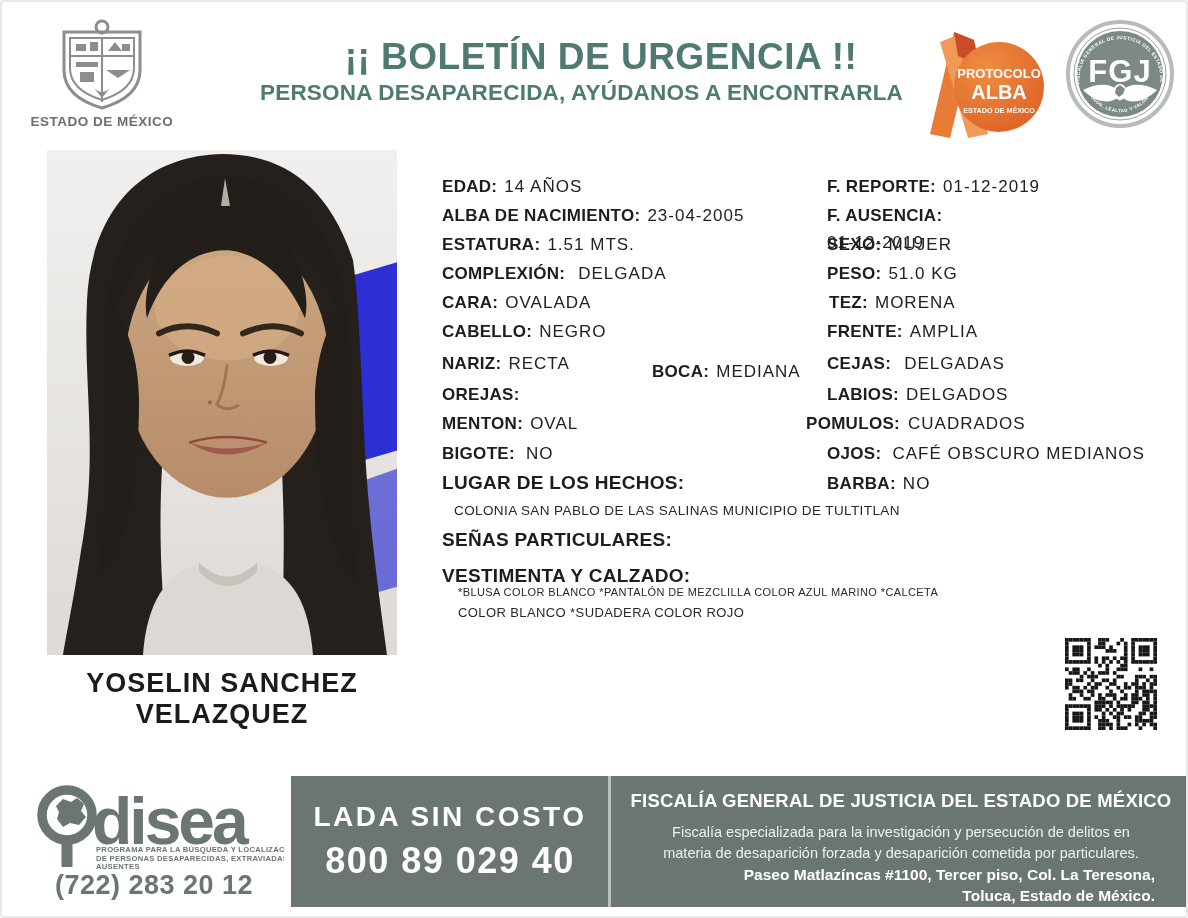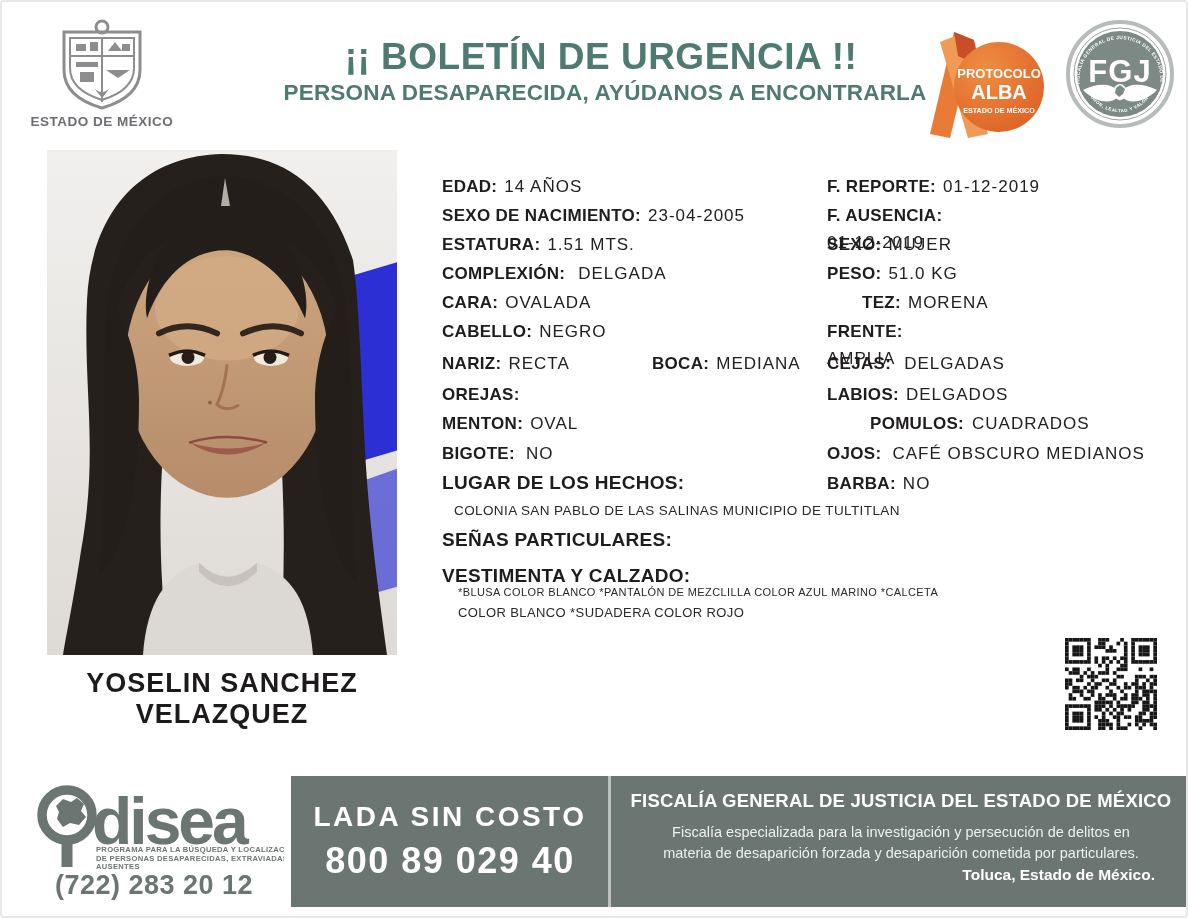--- a/index.html
+++ b/index.html
@@ -5,21 +5,21 @@
   html,body{margin:0;padding:0;background:#fff;}
   .page{
     position:relative;width:1188px;height:918px;background:#ffffff;
     font-family:"Liberation Sans", sans-serif;color:#1f1c1d;
     border:2px solid #e8e8e8;border-radius:4px;box-sizing:border-box;overflow:hidden;
   }
   .abs{position:absolute;}
   
   .estado-label{left:14px;top:112px;width:172px;text-align:center;font-weight:800;font-size:13.5px;letter-spacing:.5px;color:#6d6e71;}
   .title{left:246px;top:34px;width:706px;text-align:center;font-size:37px;font-weight:800;color:#4e7a71;letter-spacing:.5px;white-space:nowrap;}
-  .subtitle{left:250px;top:78px;width:706px;text-align:center;font-size:22.5px;font-weight:800;color:#4e7a71;letter-spacing:.2px;white-space:nowrap;}
+  .subtitle{left:258px;top:78px;width:706px;font-size:22.5px;font-weight:800;color:#4e7a71;letter-spacing:.2px;white-space:nowrap;}
   
   .frow{display:flex;align-items:baseline;gap:7px;white-space:nowrap;}
   .flabel{font-weight:800;font-size:17px;letter-spacing:.3px;color:#1f1c1d;}
   .fval{font-weight:400;font-size:17px;letter-spacing:1px;color:#232021;}
   .bigl .flabel{font-size:19px;}
   .smalltext{font-size:13.5px;letter-spacing:.4px;color:#2a2728;white-space:nowrap;}
   
   .name{left:45px;top:666px;width:350px;text-align:center;font-size:27px;font-weight:800;letter-spacing:1px;line-height:31px;color:#1d1a1b;}
   
   .footer-bar{left:289px;top:774px;width:898px;height:131px;background:#6b7571;padding-left:46px;}
@@ -149,21 +149,21 @@
     <path d="M96,504 C100,452 118,424 152,412 Q180,438 210,412 C246,424 262,452 266,504 Z" fill="#dcd9d5"></path>
     <path d="M152,412 Q180,440 210,412 L210,421 Q180,450 152,421 Z" fill="#c8c2bc"></path>
   </svg>
 
 
   <div class="abs frow" style="left:440px;top:175px;">
     <span class="flabel">EDAD:</span>
     <span class="fval">14 AÑOS</span>
   </div>
   <div class="abs frow" style="left:440px;top:204px;">
-    <span class="flabel">SEXO DE NACIMIENTO:</span>
+    <span class="flabel">ALBA DE NACIMIENTO:</span>
     <span class="fval">23-04-2005</span>
   </div>
   <div class="abs frow" style="left:440px;top:233px;justify-content:flex-end;">
     <span class="flabel">ESTATURA:</span>
     <span class="fval">1.51 MTS.</span>
   </div>
   <div class="abs frow" style="left:440px;top:262px;">
     <span class="flabel">COMPLEXIÓN:</span>
     <span class="fval" style="margin-left:6px">DELGADA</span>
   </div>
@@ -172,21 +172,21 @@
     <span class="fval">OVALADA</span>
   </div>
   <div class="abs frow" style="left:440px;top:320px;">
     <span class="flabel">CABELLO:</span>
     <span class="fval">NEGRO</span>
   </div>
   <div class="abs frow" style="left:440px;top:352px;">
     <span class="flabel">NARIZ:</span>
     <span class="fval">RECTA</span>
   </div>
-  <div class="abs frow" style="left:650px;top:352px;">
+  <div class="abs frow" style="left:650px;top:360px;">
     <span class="flabel">BOCA:</span>
     <span class="fval">MEDIANA</span>
   </div>
   <div class="abs frow" style="left:440px;top:383px;">
     <span class="flabel">OREJAS:</span>
     <span class="fval"></span>
   </div>
   <div class="abs frow" style="left:440px;top:412px;">
     <span class="flabel">MENTON:</span>
     <span class="fval">OVAL</span>
@@ -205,37 +205,37 @@
     <span class="fval">01-12-2019</span>
   </div>
   <div class="abs frow" style="left:825px;top:233px;">
     <span class="flabel">SEXO:</span>
     <span class="fval">MUJER</span>
   </div>
   <div class="abs frow" style="left:825px;top:262px;">
     <span class="flabel">PESO:</span>
     <span class="fval">51.0 KG</span>
   </div>
-  <div class="abs frow" style="left:860px;top:291px;justify-content:space-between;">
+  <div class="abs frow" style="left:827px;top:291px;justify-content:space-between;">
     <span class="flabel">TEZ:</span>
     <span class="fval">MORENA</span>
   </div>
-  <div class="abs frow" style="left:825px;top:320px;flex-direction:column;">
+  <div class="abs frow" style="left:825px;top:320px;">
     <span class="flabel">FRENTE:</span>
     <span class="fval">AMPLIA</span>
   </div>
   <div class="abs frow" style="left:825px;top:352px;">
     <span class="flabel">CEJAS:</span>
     <span class="fval" style="margin-left:6px">DELGADAS</span>
   </div>
   <div class="abs frow" style="left:825px;top:383px;">
     <span class="flabel">LABIOS:</span>
     <span class="fval">DELGADOS</span>
   </div>
-  <div class="abs frow" style="left:868px;top:412px;gap:8px;">
+  <div class="abs frow" style="left:804px;top:412px;gap:8px;">
     <span class="flabel">POMULOS:</span>
     <span class="fval">CUADRADOS</span>
   </div>
   <div class="abs frow" style="left:825px;top:442px;">
     <span class="flabel">OJOS:</span>
     <span class="fval" style="margin-left:4px">CAFÉ OBSCURO MEDIANOS</span>
   </div>
   <div class="abs frow" style="left:825px;top:472px;">
     <span class="flabel">BARBA:</span>
     <span class="fval">NO</span>
@@ -599,17 +599,18 @@
       <div class="lada-label">LADA SIN COSTO</div>
       <div class="lada-number">800 89 029 40</div>
     </div>
     <div class="abs bar-divider"></div>
     <div class="abs fisc-title">FISCALÍA GENERAL DE JUSTICIA DEL ESTADO DE MÉXICO</div>
     <div class="abs fisc-desc">
       <div>Fiscalía especializada para la investigación y persecución de delitos en</div>
       <div>materia de desaparición forzada y desaparición cometida por particulares.</div>
     </div>
     <div class="abs fisc-addr">
+      <div>Paseo Matlazíncas #1100, Tercer piso, Col. La Teresona,</div>
       <div>Toluca, Estado de México.</div>
     </div>
   </div>
 
 </div>
 
 </body></html>

